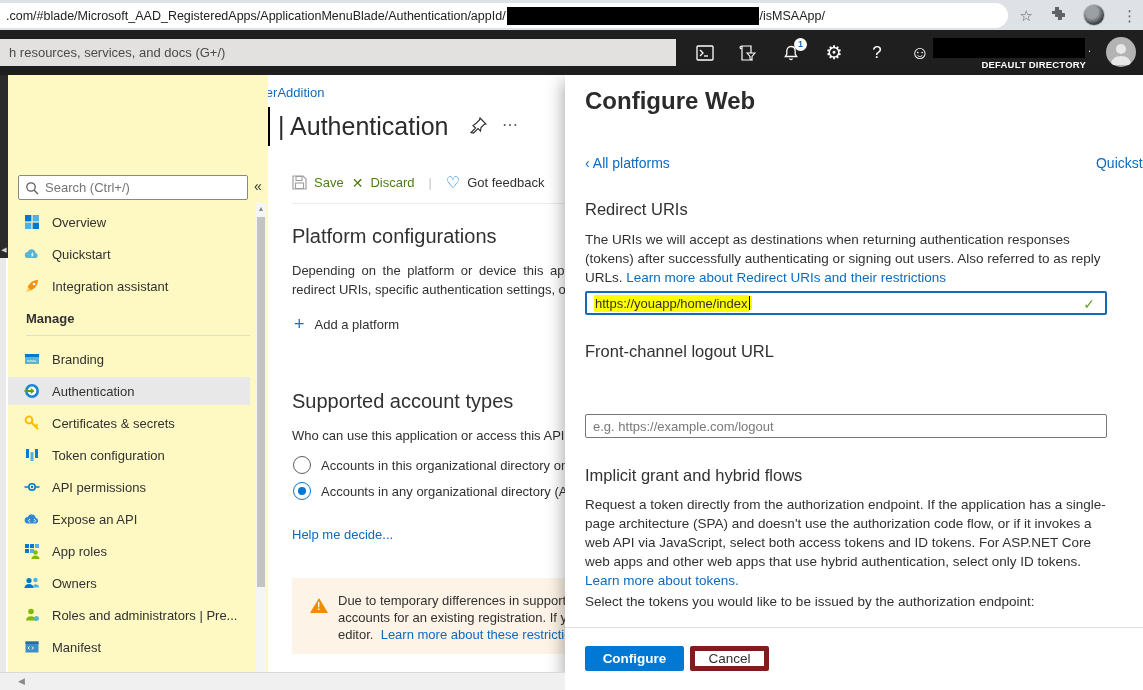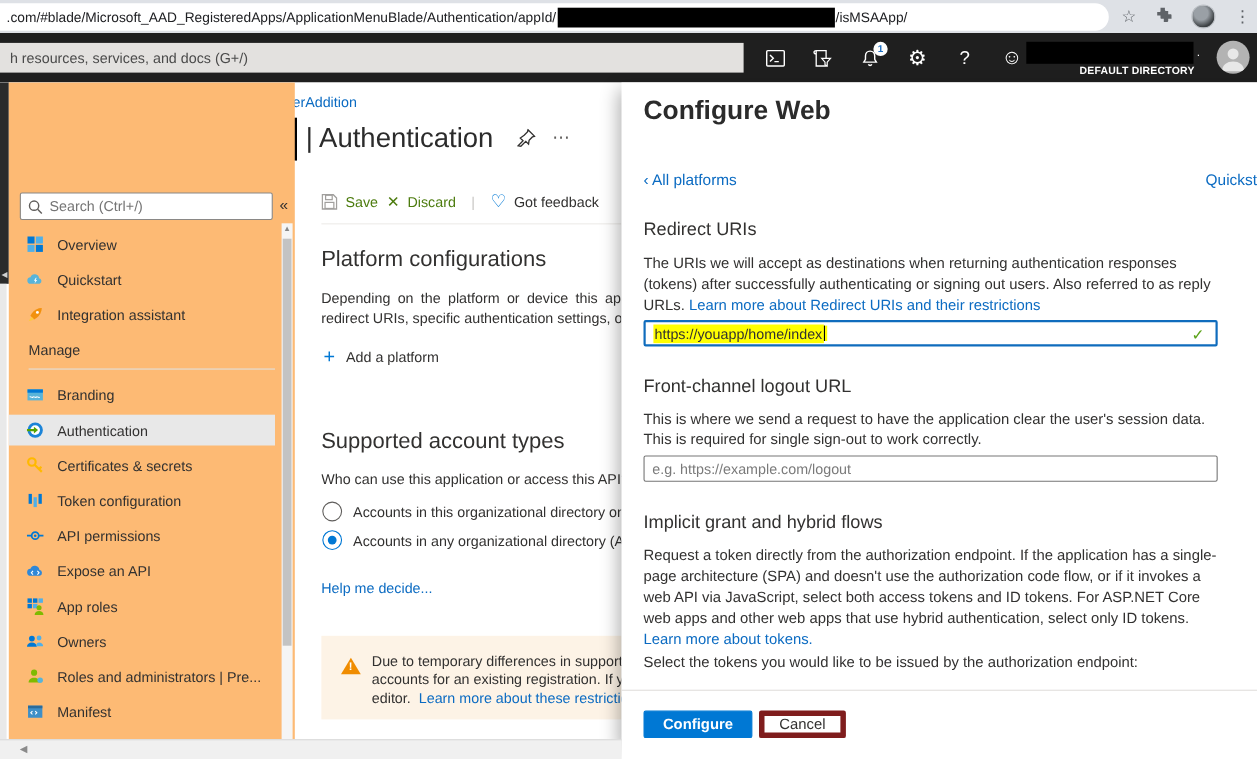--- a/index.html
+++ b/index.html
@@ -44,30 +44,30 @@
   .breadcrumb { position:absolute; left:18px; top:10px; font-size:13px; color:#605e5c; }
   .breadcrumb a { color:#0b6bc2; text-decoration:none; cursor:pointer; }
   .bc-sep { margin:0 6px; color:#605e5c; font-size:11px; }
   .app-icon { position:absolute; left:17px; top:34px; }
   .title-redact { position:absolute; left:57px; top:32px; width:213px; height:39px; }
   .page-title { position:absolute; left:278px; top:37px; font-size:25px; font-weight:400; color:#2b2b2b; white-space:nowrap; }
   .pin-ic { position:absolute; left:470px; top:42px; color:#323130; }
   .title-more { position:absolute; left:502px; top:40px; color:#605e5c; font-size:16px; letter-spacing:1px; }
 
   
-  .sidebar { position:absolute; left:8px; top:0; width:260px; height:597px; background:#fdba74; }
+  .sidebar { position:absolute; left:8px; top:0; width:260px; height:597px; background:#fef9c3; }
   .side-search { position:absolute; left:10px; top:100px; width:230px; height:25px; border:1px solid #8a8886; border-radius:2px;
     display:flex; align-items:center; padding-left:6px; background:#fff; }
   .side-search input { border:none; outline:none; width:185px; font-size:13px; color:#605e5c; font-family:"Liberation Sans",sans-serif; }
   .collapse-btn { position:absolute; left:246px; top:103px; font-size:14px; color:#323130; cursor:pointer; }
   .side-row { position:absolute; left:0; width:242px; height:28px; display:flex; align-items:center; padding-left:16px;
     font-size:13px; color:#323130; cursor:pointer; white-space:nowrap; }
   .side-row .ic { width:16px; height:16px; margin-right:12px; flex:0 0 16px; }
   .side-row.selected { background:#e8e8e8; }
-  .manage-label { position:absolute; left:18px; top:236px; font-size:13px; font-weight:normal; color:#323130; }
+  .manage-label { position:absolute; left:18px; top:236px; font-size:13px; font-weight:bold; color:#323130; }
   .side-divider { position:absolute; left:18px; top:260px; width:224px; border-top:1px solid #e1dfdd; }
   .side-scroll { position:absolute; left:248px; top:128px; width:10px; height:540px; background:#f5f5f5; }
   .side-scroll .thumb { position:absolute; left:1px; top:14px; width:8px; height:370px; background:#c3c3c3; }
   .scroll-arrow { position:absolute; left:0; width:10px; text-align:center; font-size:7px; color:#888; }
 
   
   .main { position:absolute; left:292px; top:0; width:273px; height:597px; overflow:hidden; }
   .cmd-bar { position:absolute; left:0; top:98px; display:flex; align-items:center; gap:8px; font-size:13px; color:#605e5c; white-space:nowrap; }
   .cmd { display:flex; align-items:center; gap:7px; cursor:pointer; }
   .cmd.disabled { color:#4d7c0f; }
@@ -398,21 +398,20 @@
     <div class="p-h" style="top:125px;">Redirect URIs</div>
     <div class="p-para" style="top:155px;"><span>The URIs we will accept as destinations when returning authentication responses (tokens) after successfully authenticating or signing out users. Also referred to as reply URLs. </span><a class="link">Learn more about Redirect URIs and their restrictions</a></div>
 
     <div class="p-input focus" style="top:216px;">
       <span class="hl">https://youapp/home/index</span>
         <span class="hl caret-bar"></span>
       <span class="valid-check">✓</span>
     </div>
 
     <div class="p-h" style="top:267px;">Front-channel logout URL</div>
-    <div class="p-para" style="top:296px;">This is where we send a request to have the application clear the user's session data. This is required for single sign-out to work correctly.</div>
     <div class="p-input" style="top:339px; border-color:#767676;">
       <input placeholder="e.g. https://example.com/logout" style="">
     </div>
 
     <div class="p-h" style="top:391px;">Implicit grant and hybrid flows</div>
     <div class="p-para" style="top:420px;"><span>Request a token directly from the authorization endpoint. If the application has a single-page architecture (SPA) and doesn't use the authorization code flow, or if it invokes a web API via JavaScript, select both access tokens and ID tokens. For ASP.NET Core web apps and other web apps that use hybrid authentication, select only ID tokens. </span><a class="link">Learn more about tokens.</a></div>
     <div class="p-para" style="top:517px;">Select the tokens you would like to be issued by the authorization endpoint:</div>
 
     <div class="panel-scroll">
       <span class="pscroll-arrow" style="top:3px;">▲</span>

